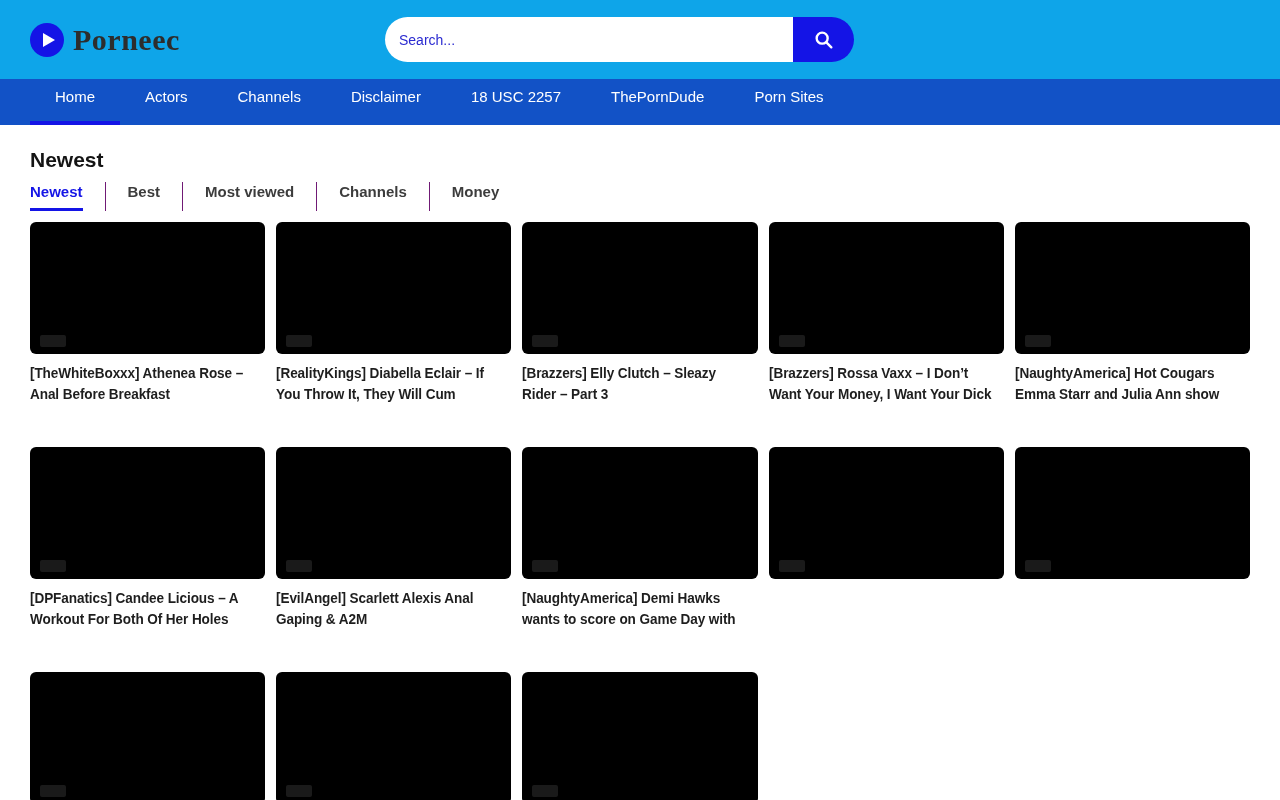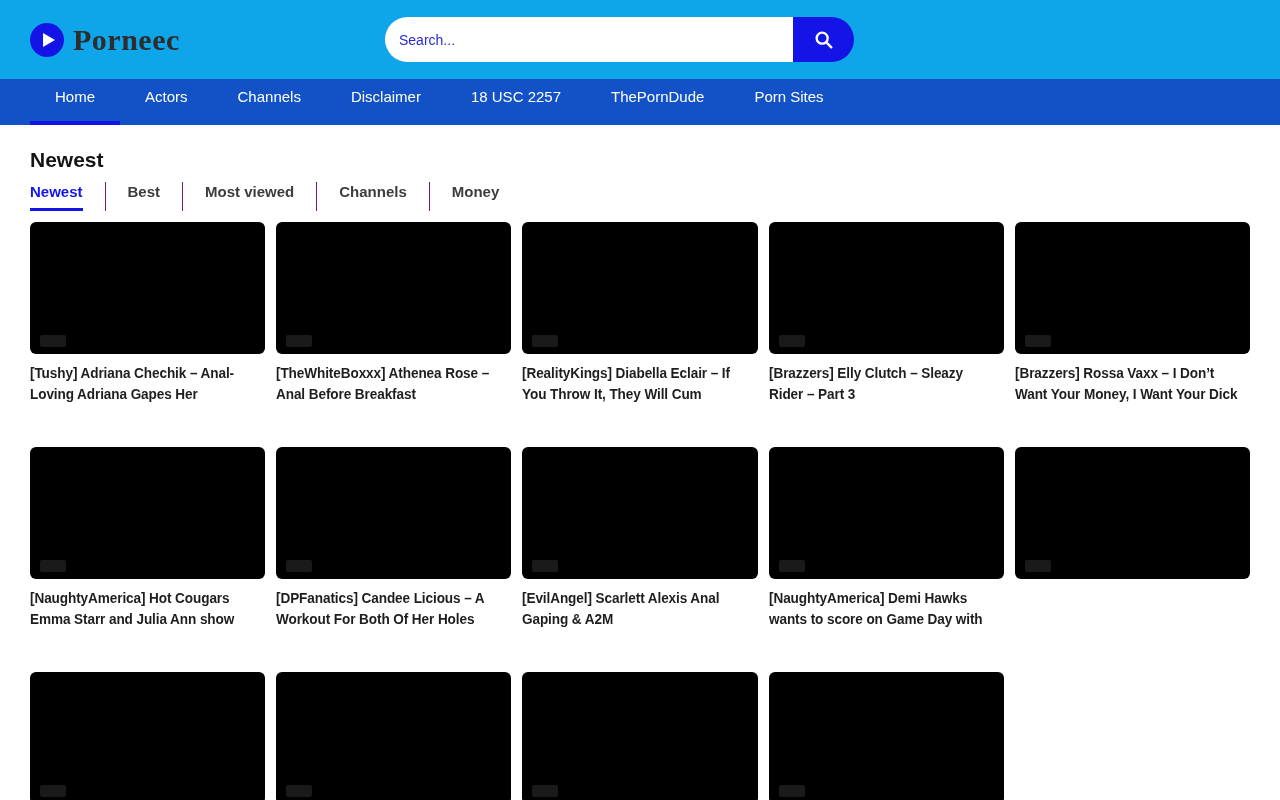--- a/index.html
+++ b/index.html
@@ -119,29 +119,20 @@
   <div class="tabs">
     <div class="tab active"><span class="tab-label">Newest</span></div>
     <div class="tab"><span class="tab-label">Best</span></div>
     <div class="tab"><span class="tab-label">Most viewed</span></div>
     <div class="tab"><span class="tab-label">Channels</span></div>
     <div class="tab"><span class="tab-label">Money</span></div>
   </div>
 
   <div class="grid">
 
-    <div class="card">
-      <div class="thumb">
-          <span class="badge"></span>
-        </div>
-      <div class="title">
-        <div class="line">[Tushy] Adriana Chechik – Anal-</div>
-        <div class="line">Loving Adriana Gapes Her</div>
-      </div>
-    </div>
 
     <div class="card">
       <div class="thumb">
           <span class="badge"></span>
         </div>
       <div class="title">
         <div class="line">[TheWhiteBoxxx] Athenea Rose –</div>
         <div class="line">Anal Before Breakfast</div>
       </div>
     </div>

